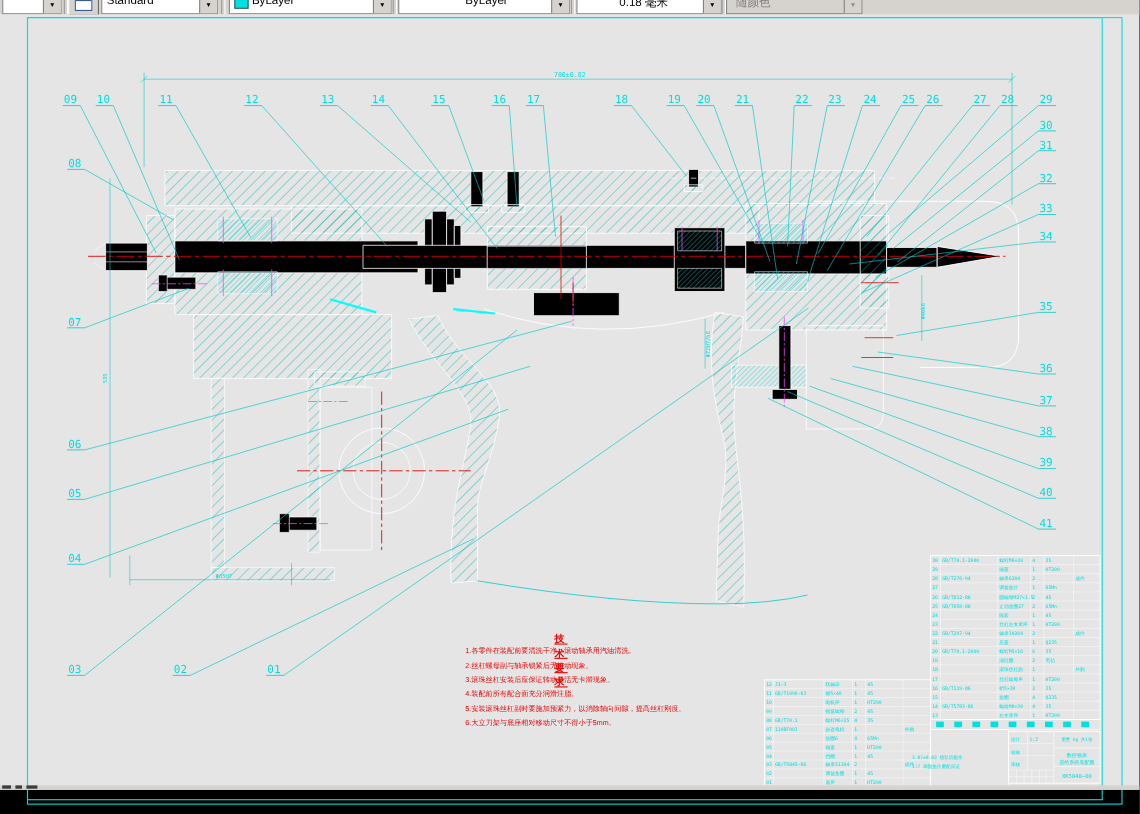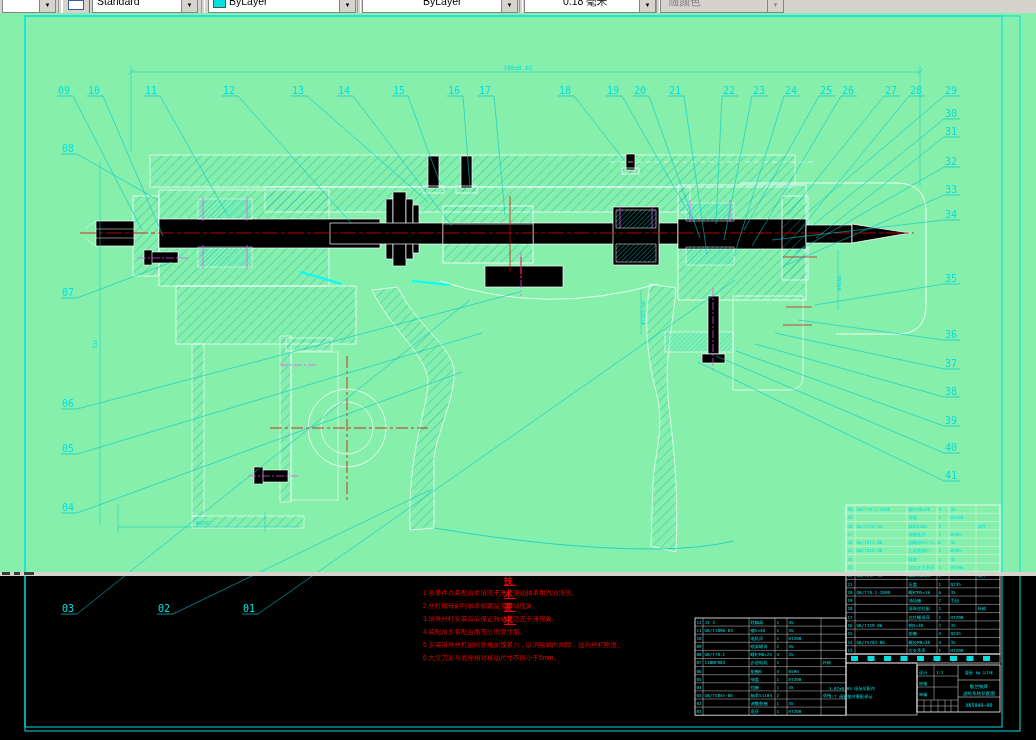--- a/index.html
+++ b/index.html
@@ -1,17 +1,17 @@
 <!DOCTYPE html>
 <html><head>
 <meta charset="utf-8">
 <style>
   html,body{margin:0;padding:0;background:#000;width:1036px;height:740px;overflow:hidden;
     font-family:"Liberation Sans", sans-serif;}
-  #app{position:relative;width:1036px;height:576px;background:#86efac;}
+  #app{position:relative;width:1036px;height:718px;background:#e5e5e5;}
   
   #toolbar{position:absolute;left:0;top:0;width:1036px;height:13px;background:#d6d3ce;overflow:hidden;z-index:5;}
   .combo{position:absolute;top:-9px;height:20px;background:#fff;border:1px solid #848484;
     font-size:10.5px;color:#000;white-space:nowrap;}
   .combo .txt{position:absolute;left:4px;top:3px;}
   .combo .arrow{position:absolute;right:0;top:0;width:15px;height:100%;background:#d6d3ce;
     border-left:1px solid #848484;font-size:6px;color:#000;text-align:center;line-height:26px;}
   .combo.disabled{background:#d6d3ce;color:#7e7e7e;}
   .swatch{position:absolute;left:4px;top:7px;width:11px;height:7px;background:#00e0e0;border:1px solid #555;}
   .iconbtn{position:absolute;top:-8px;height:20px;width:26px;background:#d6d3ce;

